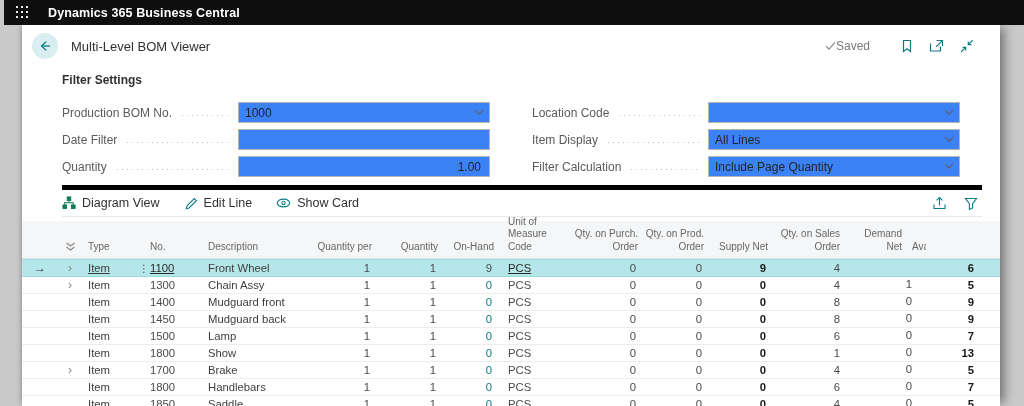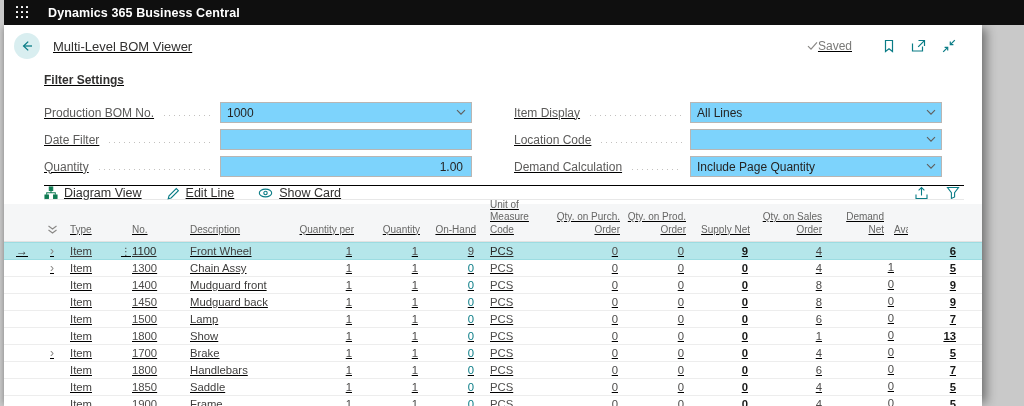--- a/index.html
+++ b/index.html
@@ -8,23 +8,23 @@
 
   
   .topbar { position:absolute; left:4px; top:0; width:1024px; height:25px;
     background:#0f0f0f; display:flex; align-items:center; z-index:5; }
   .waffle { width:13px; height:13px; margin-left:12px; display:grid;
     grid-template-columns:repeat(3,3px); grid-template-rows:repeat(3,3px); gap:2px; cursor:pointer; }
   .waffle i { width:2px; height:2px; background:#fff; border-radius:0.5px; }
   .topbar-title { color:#fff; font-size:12.5px; font-weight:700; margin-left:19px; letter-spacing:0.1px; }
 
   
-  .page { position:absolute; left:4px; top:25px; width:978px; height:381px;
+  .page { position:absolute; left:22px; top:25px; width:978px; height:381px;
     background:#ffffff; overflow:hidden;
-    box-shadow:7px 0 10px -3px rgba(0,0,0,0.45), -3px 0 5px -2px rgba(0,0,0,0.25);text-decoration:underline; }
+    box-shadow:7px 0 10px -3px rgba(0,0,0,0.45), -3px 0 5px -2px rgba(0,0,0,0.25); }
 
   
   .page-header { display:flex; align-items:center; height:42px; padding:0 26px 0 10px; }
   .back-circle { width:26px; height:26px; border-radius:50%; background:#d9eef0;
     display:flex; align-items:center; justify-content:center; cursor:pointer; flex:0 0 auto; }
   .page-title { font-size:13px; color:#323130; margin-left:13px; }
   .header-right { margin-left:auto; display:flex; align-items:center; gap:15px; }
   .saved { display:flex; align-items:center; gap:0; font-size:12px; color:#7a7a78; margin-right:14px; }
   .hicon { width:15px; height:15px; display:flex; align-items:center; justify-content:center; cursor:pointer; }
 
@@ -32,29 +32,29 @@
   .filters { padding:6px 40px 2px 40px; }
   .filters-title { font-size:12px; font-weight:700; color:#323130; margin-bottom:12px; }
   .filter-cols { display:flex; gap:42px; }
   .filter-col { flex:1 1 0; }
   .field-row { display:flex; align-items:center; height:27px; }
   .field-label { font-size:12px; color:#5c5b5a; white-space:nowrap; }
   .leader { flex:1; height:3px; margin:0 8px; align-self:center; margin-top:6px;
     background-image:radial-gradient(circle,#c3c1bf 0.9px,transparent 1px);
     background-size:5px 3px; background-repeat:repeat-x; background-position:0 center; }
   .field-box { position:relative; width:252px; flex:0 0 auto; }
-  .field-box input { width:100%; height:21px; border:1px solid #b8b6b4; background:#7dd3fc;
+  .field-box input { width:100%; height:21px; border:1px solid #b8b6b4; background:#3b82f6;
     font-family:inherit; font-size:12px; color:#252423; padding:0 6px; outline:none; }
   .field-box.has-chevron input { padding-right:20px; }
   .field-box .chev { position:absolute; right:6px; top:7px; pointer-events:auto; cursor:pointer; }
   .field-box input.num { text-align:right; padding-right:8px; }
 
   
-  .toolbar { margin:3px 18px 0 40px; height:15px; display:flex; align-items:center;
-    border-top:1px solid #000000; border-bottom:1px solid #e8e8e8; }
+  .toolbar { margin:3px 18px 0 40px; height:32px; display:flex; align-items:center;
+    border-top:5px solid #000000; border-bottom:1px solid #e8e8e8; }
   .tb-action { display:flex; align-items:center; gap:6px; font-size:12.5px; color:#323130;
     margin-right:24px; cursor:pointer; }
   .tb-right { margin-left:auto; display:flex; align-items:center; gap:16px; padding-right:4px; }
 
   
   .grid { margin-top:4px; }
   .cell { flex:0 0 auto; overflow:hidden; white-space:nowrap; }
   .c-arrow  { width:36px; text-align:center; color:#323130; font-size:12px; }
   .c-expand { width:24px; text-align:center; color:#8a8886; font-size:12px; line-height:1; }
   .c-type   { width:56px; padding-left:6px; }
@@ -178,45 +178,45 @@
         <div class="field-row">
           <span class="field-label">Quantity</span>
           <span class="leader"></span>
           <span class="field-box">
             <input class="num" value="1.00" style="">
           </span>
         </div>
       </div>
       <div class="filter-col">
         <div class="field-row">
+          <span class="field-label">Location Code</span>
+          <span class="leader"></span>
+          <span class="field-box has-chevron">
+            <input value="" style="">
+            <span class="chev">
+              <svg width="10" height="7" viewBox="0 0 10 7" fill="none" stroke="#605e5c" stroke-width="1.1">
+                <path d="M1 1.2 L5 5.2 L9 1.2"></path>
+              </svg>
+            </span>
+          </span>
+        </div>
+        <div class="field-row">
           <span class="field-label">Item Display</span>
           <span class="leader"></span>
           <span class="field-box has-chevron">
             <input value="All Lines" style="">
             <span class="chev">
               <svg width="10" height="7" viewBox="0 0 10 7" fill="none" stroke="#605e5c" stroke-width="1.1">
                 <path d="M1 1.2 L5 5.2 L9 1.2"></path>
               </svg>
             </span>
           </span>
         </div>
         <div class="field-row">
-          <span class="field-label">Location Code</span>
-          <span class="leader"></span>
-          <span class="field-box has-chevron">
-            <input value="" style="">
-            <span class="chev">
-              <svg width="10" height="7" viewBox="0 0 10 7" fill="none" stroke="#605e5c" stroke-width="1.1">
-                <path d="M1 1.2 L5 5.2 L9 1.2"></path>
-              </svg>
-            </span>
-          </span>
-        </div>
-        <div class="field-row">
-          <span class="field-label">Demand Calculation</span>
+          <span class="field-label">Filter Calculation</span>
           <span class="leader"></span>
           <span class="field-box has-chevron">
             <input value="Include Page Quantity" style="">
             <span class="chev">
               <svg width="10" height="7" viewBox="0 0 10 7" fill="none" stroke="#605e5c" stroke-width="1.1">
                 <path d="M1 1.2 L5 5.2 L9 1.2"></path>
               </svg>
             </span>
           </span>
         </div>

